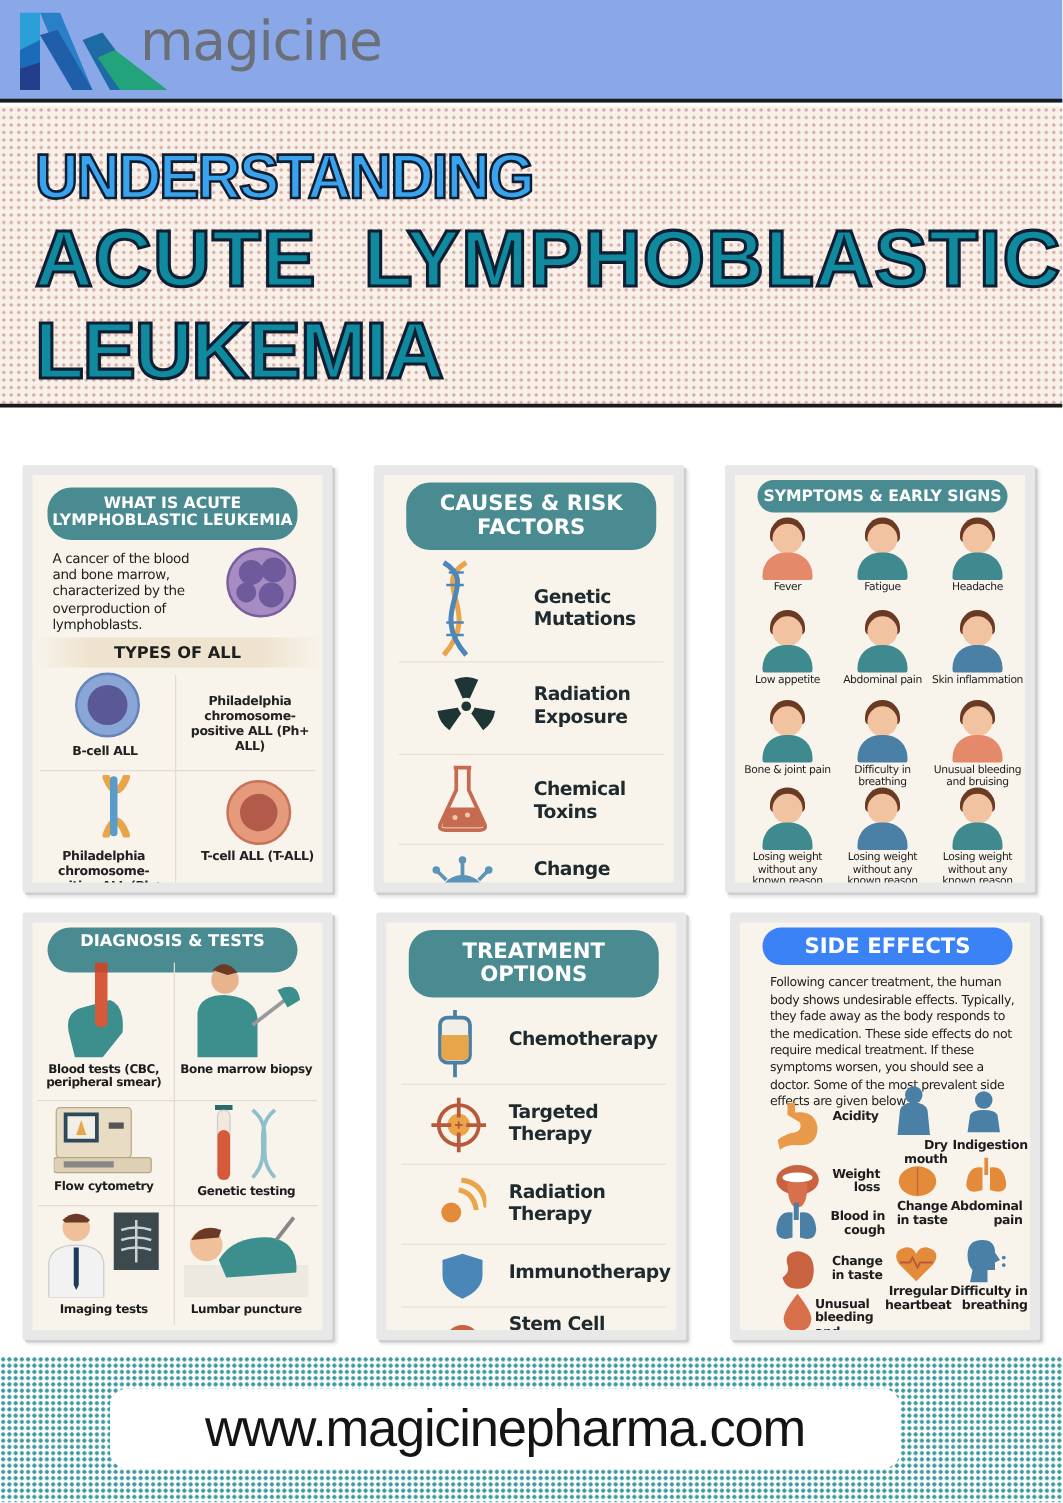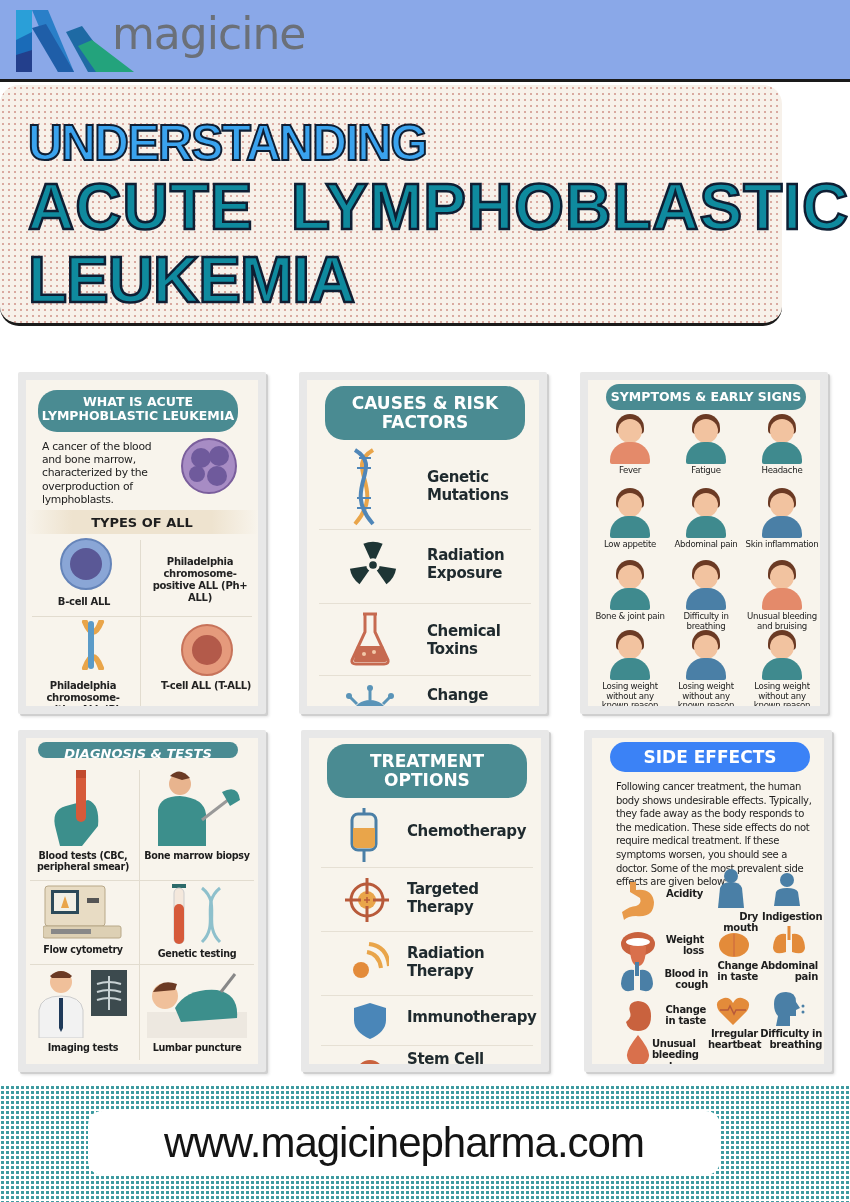--- a/index.html
+++ b/index.html
@@ -5,25 +5,25 @@
   * { box-sizing: border-box; margin: 0; padding: 0; }
   html, body { width: 850px; height: 1202px; overflow: hidden; background: #fff; }
   body { position: relative; font-family: "Liberation Sans", "DejaVu Sans", sans-serif; color: #222; }
 
   
   .topbar { position: absolute; left: 0; top: 0; width: 850px; height: 82px; background: #8aa8e8; border-bottom: 3px solid #1a1a1a; }
   .logo { position: absolute; left: 16px; top: 10px; width: 120px; height: 62px; }
   .brand { position: absolute; left: 112px; top: 8px; font-size: 44px; color: #6b7078; font-family: "DejaVu Sans", sans-serif; letter-spacing: -1px; }
 
   
-  .title-area { position: absolute; left: 0; top: 85px; width: 782px; height: 241px;
+  .title-area { position: absolute; left: 0; top: 85px; width: 850px; height: 241px;
     background-color: #f7f1ea;
     background-image: radial-gradient(circle, #d9a9a0 1.1px, transparent 1.4px);
     background-size: 6px 6px;
-    border-bottom: 3px solid #1a1a1a; border-radius: 19px; }
+    border-bottom: 3px solid #1a1a1a; }
   .t1 { position: absolute; left: 28px; top: 30px; font-size: 48px; font-weight: 900; color: #3aa3ee;
     -webkit-text-stroke: 2px #0e1e33; letter-spacing: -1.5px; font-family: "Liberation Sans", sans-serif; transform: scaleY(1.05); }
   .t2 { position: absolute; left: 28px; top: 85px; font-size: 64px; font-weight: 900; color: #0f8a9e;
     -webkit-text-stroke: 2.5px #0e1e33; letter-spacing: 1px; font-family: "Liberation Sans", sans-serif; }
   .t3 { position: absolute; left: 28px; top: 158px; font-size: 64px; font-weight: 900; color: #0f8a9e;
     -webkit-text-stroke: 2.5px #0e1e33; letter-spacing: -1px; font-family: "Liberation Sans", sans-serif; }
 
   
   .card { position: absolute; background: #e8e8e8; border-radius: 2px;
     box-shadow: 2px 2px 0 #cfcfcf, 3px 3px 3px rgba(0,0,0,0.12); padding: 8px; }
@@ -67,21 +67,21 @@
   .sym { position: absolute; width: 76px; text-align: center; }
   .face { margin: 0 auto; width: 44px; height: 50px; position: relative; }
   .face .hair { position: absolute; left: 8px; top: 0; width: 28px; height: 20px; border-radius: 14px 14px 4px 4px; background: #6b3a24; }
   .face .head { position: absolute; left: 10px; top: 5px; width: 24px; height: 24px; border-radius: 50%; background: #f2c3a0; }
   .face .body { position: absolute; left: 2px; top: 28px; width: 40px; height: 22px; border-radius: 18px 18px 2px 2px; background: #3f8a8e; }
   .face.o .body { background: #e48a6a; }
   .face.b .body { background: #4a7fa6; }
   .sym .sl { font-size: 8.6px; line-height: 1.12; color: #1d1d1d; font-family: "DejaVu Sans", sans-serif; letter-spacing: -0.3px; margin-top: 2px; }
 
   
-  .c4 .pill { left: 12px; top: 4px; width: 200px; height: 16px; font-size: 13px; padding-top: 5px; font-style: italic; }
+  .c4 .pill { left: 12px; top: 4px; width: 200px; height: 36px; font-size: 13px; padding-top: 5px; }
   .dgrid-v { position: absolute; left: 113px; top: 32px; width: 1px; height: 290px; background: #e2dccf; }
   .dgrid-h { position: absolute; left: 4px; height: 1px; width: 224px; background: #e2dccf; }
   .dcell { position: absolute; width: 110px; text-align: center; }
   .dcell .dl { font-size: 9.6px; line-height: 1.18; color: #1d1d1d; font-family: "DejaVu Sans", sans-serif; font-weight: 600; letter-spacing: -0.3px; }
   .dart { margin: 0 auto 4px; position: relative; }
 
   
   .c6 .pill { left: 18px; top: 4px; width: 200px; height: 30px; font-size: 17px; padding-top: 6px; }
   .se-desc { position: absolute; left: 24px; top: 42px; width: 200px; font-size: 10px; line-height: 1.36; color: #1e1e1e; font-family: "DejaVu Sans", sans-serif; letter-spacing: -0.35px; }
   .se { position: absolute; font-size: 10px; line-height: 1.14; color: #1d1d1d; text-align: right; font-family: "DejaVu Sans", sans-serif; font-weight: 600; letter-spacing: -0.3px; }

